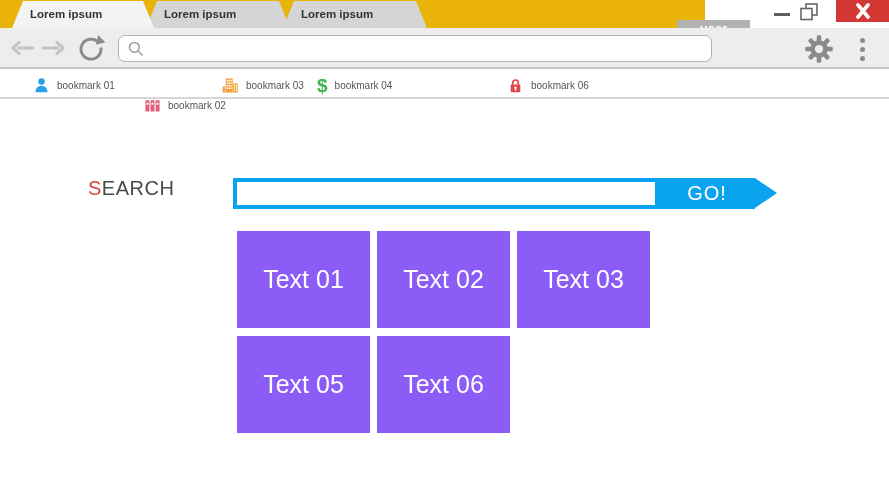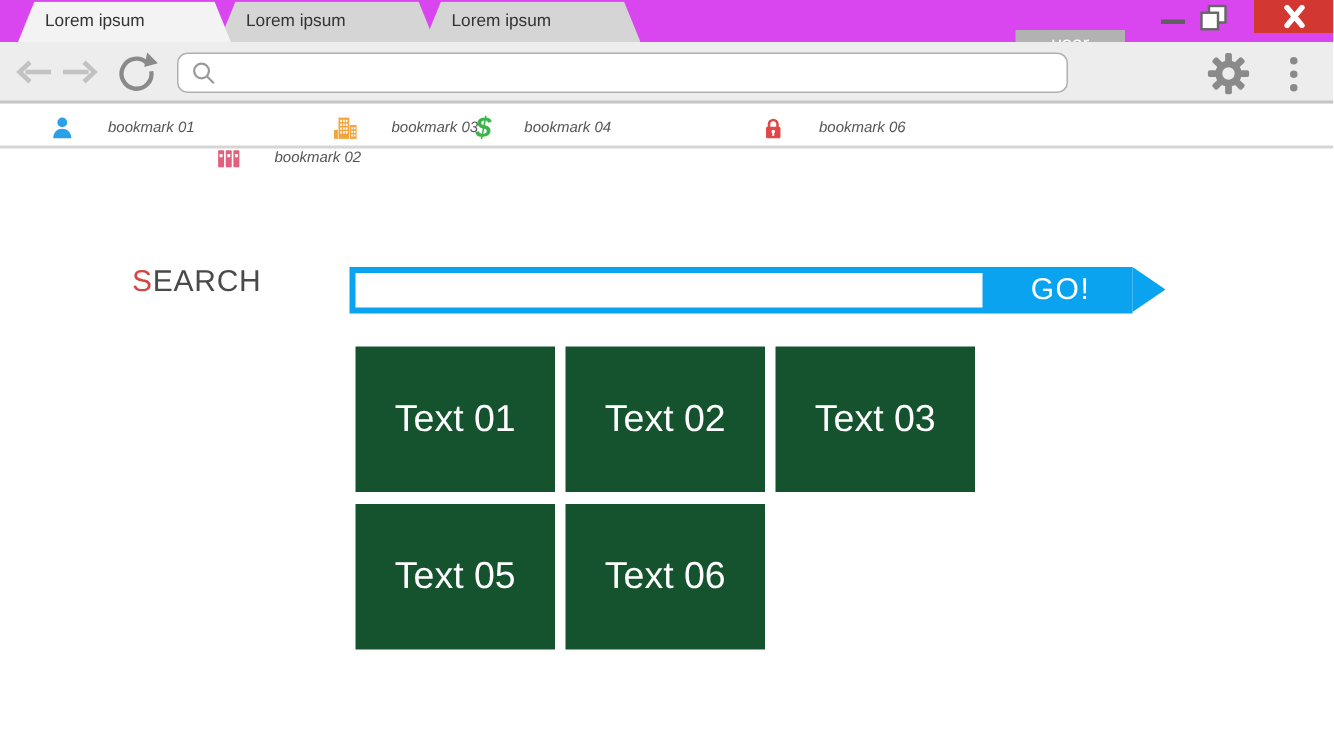--- a/index.html
+++ b/index.html
@@ -1,20 +1,20 @@
 <!DOCTYPE html>
 <html><head>
 <meta charset="utf-8">
 <style>
   * { margin:0; padding:0; box-sizing:border-box; }
   body { font-family:"Liberation Sans", sans-serif; background:#fff; }
   #screen { position:relative; width:889px; height:500px; background:#fff; overflow:hidden; }
 
   
-  .titlebar { position:absolute; left:0; top:0; width:889px; height:28px; background:#d946ef; }
+  .titlebar { position:absolute; left:0; top:0; width:705px; height:28px; background:#eab308;font-weight:bold; }
   .tab { position:absolute; top:1px; height:27px; line-height:27px;
          clip-path:polygon(0 100%, 11px 0, calc(100% - 11px) 0, 100% 100%);
          filter:drop-shadow(0 0 1px #8f8f8f);
          font-size:11.5px; color:#333; padding-left:18px; cursor:default; }
   .tab.active { background:#f3f3f3; z-index:3; }
   .tab.inactive { background:#d5d5d5; z-index:2; }
   .tab1 { left:12px; width:142px; }
   .tab2 { left:146px; width:144px; }
   .tab3 { left:283px; width:144px; z-index:1; }
 
@@ -40,21 +40,21 @@
   .urlbar input { border:none; outline:none; flex:1; height:20px; font-size:13px;
                   font-family:"Liberation Sans", sans-serif; background:transparent; }
   .ni-gear { left:803px; top:5px; width:32px; height:32px; }
   .ni-kebab { left:849px; top:5px; width:26px; height:32px; flex-direction:column; gap:4px; }
   .ni-kebab .dot { width:5px; height:5px; border-radius:50%; background:#8a8a8a; }
 
   
   .bookmarkbar { position:absolute; left:0; top:71px; width:889px; height:28px;
                  background:#fff; border-bottom:2px solid #d6d6d6;
                  display:flex; align-items:center; }
-  .bookmark { display:flex; align-items:center; gap:22px; cursor:pointer; position:absolute; top:3px; height:22px;font-style:italic; }
+  .bookmark { display:flex; align-items:center; gap:7px; cursor:pointer; position:absolute; top:3px; height:22px; }
   .bm1 { left:33px; } .bm2 { left:144px;margin-top:20px; } .bm3 { left:222px; }
   .bm4 { left:317px; } .bm5 { left:412px; } .bm6 { left:507px; }
   .bookmark .lbl { font-size:10px; color:#555; white-space:nowrap; }
   .dollar-glyph { font-size:19px; font-weight:bold; color:#3bb54a; line-height:19px; }
 
   
   .search-heading { position:absolute; left:88px; top:177px; font-size:20px;
                     letter-spacing:0.5px; color:#4a4a4a; }
   .search-heading .lead { color:#d64541; }
 
@@ -67,21 +67,21 @@
   .search-banner input { position:absolute; left:4px; top:4px; width:418px; height:23px;
                          border:none; outline:none; background:#fff; font-size:14px;
                          font-family:"Liberation Sans", sans-serif; padding:0 6px; }
   .go-button { position:absolute; left:426px; top:0; width:96px; height:31px;
                color:#fff; font-size:20px; letter-spacing:1px; display:flex;
                align-items:center; justify-content:center; cursor:pointer; }
 
   .tile-grid { position:absolute; left:237px; top:231px;
                display:grid; grid-template-columns:repeat(3,133px);
                grid-auto-rows:97px; column-gap:7px; row-gap:8px; }
-  .tile { background:#14532d; color:#fff; font-size:25px;
+  .tile { background:#8b5cf6; color:#fff; font-size:25px;
           display:flex; align-items:center; justify-content:center; cursor:pointer; }
 </style>
 </head>
 <body>
 
 <div id="screen">
 
   <div class="titlebar">
     <div class="tab tab1 active">Lorem ipsum</div>
     <div class="tab tab2 inactive">Lorem ipsum</div>

